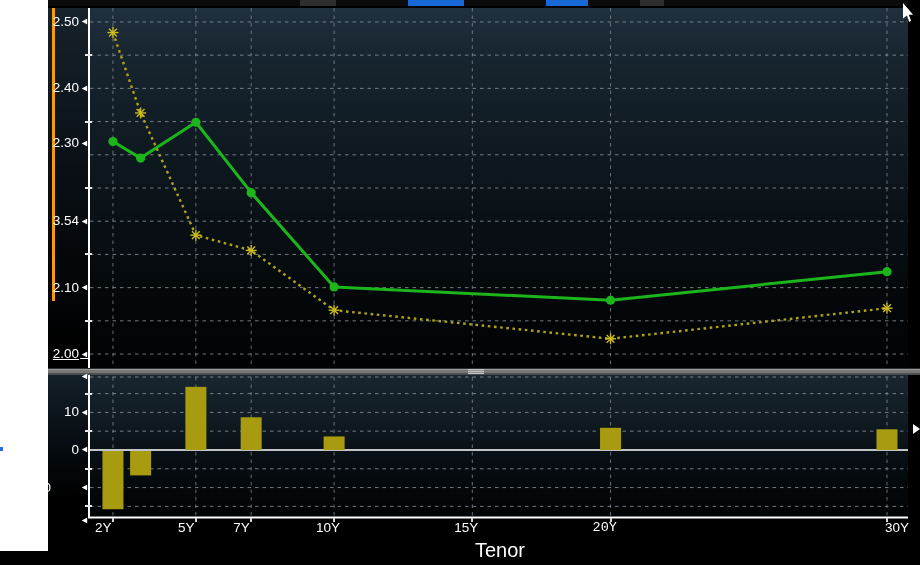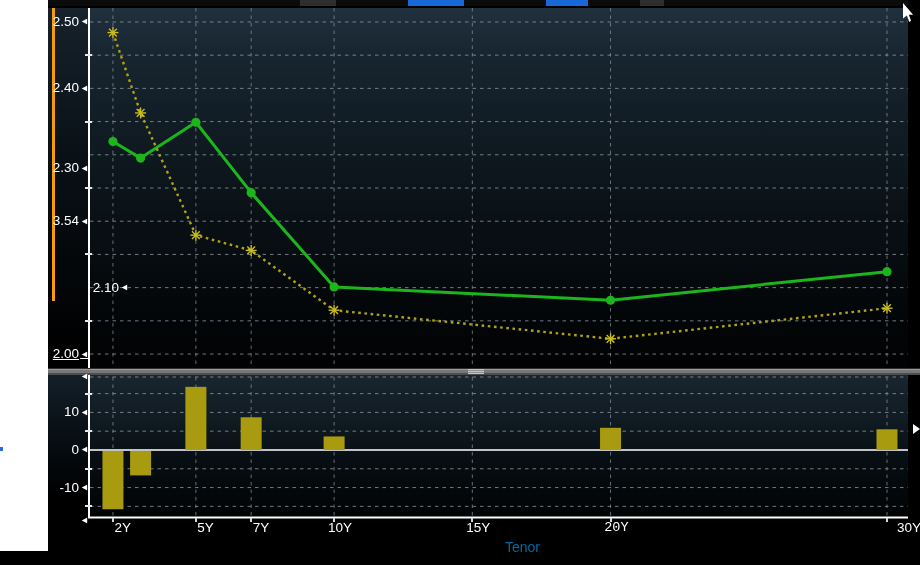--- a/index.html
+++ b/index.html
@@ -23,24 +23,24 @@
   .splitter{position:absolute;left:48px;top:368px;width:872px;height:7px;z-index:5;
          background:linear-gradient(180deg,#2e2e2e 0 1px,#9b9b9b 1px 2px,#787878 2px 5px,#4d4d4d 5px 7px);}
   .grip{position:absolute;left:420px;top:1px;width:16px;height:5px;
          background:repeating-linear-gradient(180deg,#c4c4c4 0 1px,#8f8f8f 1px 2px);}
   .ytick{position:absolute;left:46px;width:43px;height:16px;display:flex;align-items:center;
          justify-content:flex-end;color:#fff;font-size:13.5px;line-height:16px;z-index:6;}
   .ytick .arr{font-size:9px;margin-left:1px;line-height:1;color:#fff;}
   .arr-only{position:absolute;left:80px;color:#fff;font-size:9px;line-height:1;z-index:6;}
   .minor-tick{position:absolute;left:85px;width:7px;height:2px;background:#e8e8e8;z-index:6;}
   .xtick-mark{position:absolute;top:518px;width:2px;height:4px;background:#d5d5d5;z-index:6;}
-  .xtick-label{position:absolute;top:520px;width:36px;text-align:right;color:#fff;
+  .xtick-label{position:absolute;top:520px;width:36px;text-align:left;color:#fff;
          font-size:13.5px;z-index:6;}
-  .xaxis-title{position:absolute;left:460px;top:539px;width:80px;text-align:right;color:#0369a1;
-         font-size:14px;z-index:6;}
+  .xaxis-title{position:absolute;left:460px;top:539px;width:80px;text-align:center;color:#ffffff;
+         font-size:20px;z-index:6;}
   .rarrow{position:absolute;left:913px;top:424px;width:0;height:0;border-top:5px solid transparent;
          border-bottom:5px solid transparent;border-left:7px solid #fff;z-index:7;}
   .cursor{position:absolute;left:903px;top:3px;width:13px;height:19px;background:#fff;z-index:50;
          clip-path:polygon(0 0,78% 62%,45% 62%,62% 94%,48% 100%,30% 66%,0 82%);
          filter:drop-shadow(0 0 1px #000);}
 </style>
 </head>
 <body>
 
 <div id="stage" class="stage">
@@ -151,50 +151,50 @@
   <div class="rarrow"></div>
   <div class="cursor"></div>
 <div class="ytick" style="top: 13.9483px;">
       <span>2.50</span>
       <span class="arr">◄</span>
     </div>
     <div class="ytick" style="top: 80.369px;">
       <span>2.40</span>
       <span class="arr">◄</span>
     </div>
-    <div class="ytick" style="top: 160px;">
+    <div class="ytick" style="top: 135px;">
       <span>2.30</span>
       <span class="arr">◄</span>
     </div>
     <div class="ytick" style="top: 213.21px;">
       <span>3.54</span>
       <span class="arr">◄</span>
     </div>
-    <div class="ytick" style="top: 279.631px; margin-left: 40px;">
+    <div class="ytick" style="top: 279.631px;">
       <span>2.10</span>
       <span class="arr">◄</span>
     </div>
     <div class="ytick" style="top: 346.052px; text-decoration: underline;">
       <span>2.00</span>
       <span class="arr">◄</span>
     </div>
     <div class="minor-tick" style="top: 54.1587px;"></div>
     <div class="minor-tick" style="top: 120.579px;"></div>
     <div class="minor-tick" style="top: 187px;"></div>
     <div class="minor-tick" style="top: 253.421px;"></div>
     <div class="minor-tick" style="top: 319.841px;"></div>
     <div class="ytick" style="top: 404.394px;">
       <span>10</span>
       <span class="arr">◄</span>
     </div>
     <div class="ytick" style="top: 441.976px;">
       <span>0</span>
       <span class="arr">◄</span>
     </div>
-    <div class="ytick" style="top: 479.558px;">
+    <div class="ytick" style="top: 479.558px; gap: 28px;">
       <span>-10</span>
       <span class="arr">◄</span>
     </div>
     <div class="minor-tick" style="top: 392.603px;"></div>
     <div class="minor-tick" style="top: 430.185px;"></div>
     <div class="minor-tick" style="top: 467.767px;"></div>
     <div class="minor-tick" style="top: 505.35px;"></div>
     <div class="arr-only" style="top: 372px;">◄</div>
     <div class="arr-only" style="top: 516px;">◄</div>
     <div class="xtick-mark" style="left: 111.945px;"></div>

